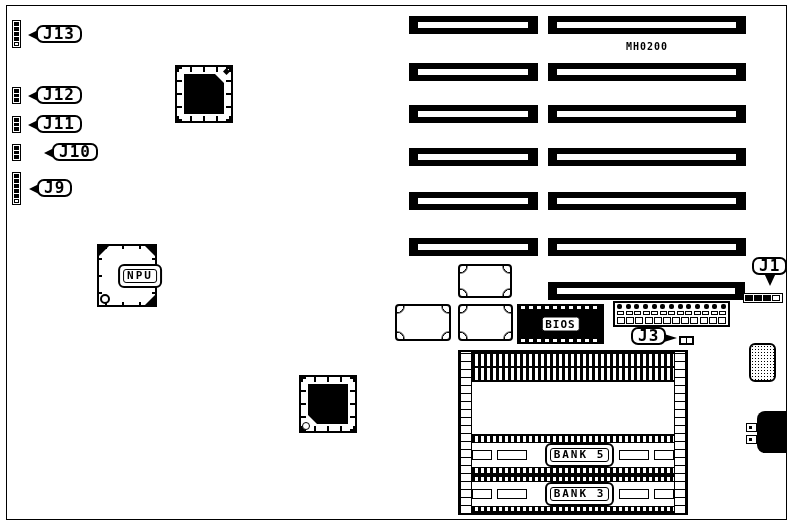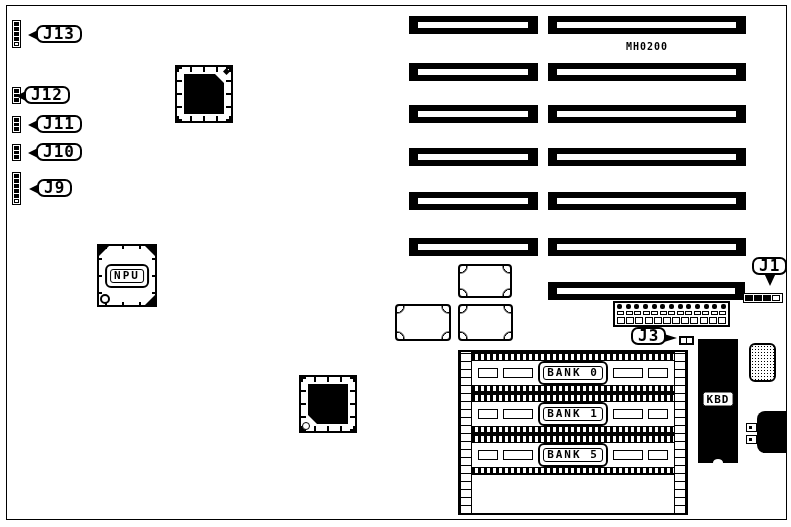--- a/index.html
+++ b/index.html
@@ -87,21 +87,21 @@
         repeating-linear-gradient(0deg,#000 0 2px,transparent 2px 5px),
         repeating-linear-gradient(0deg,#000 0 2px,transparent 2px 5px);
        background-size:calc(100% - 12px) 6px,calc(100% - 12px) 6px,6px calc(100% - 12px),6px calc(100% - 12px);
        background-position:6px 0,6px 100%,0 6px,100% 6px;background-repeat:no-repeat;}
   .cpu .body{position:absolute;inset:6px;background:#000;}
   .cpu .pin1{position:absolute;left:6px;top:6px;width:5px;height:5px;background:#fff;border-radius:50%;}
 
   .chip-label{position:absolute;left:50%;top:50%;transform:translate(-50%,-50%);background:#fff;
               border:1px solid #000;border-radius:3px;font-size:11px;font-weight:bold;letter-spacing:1px;
               padding:0 3px;line-height:13px;white-space:nowrap;z-index:3;}
-  .dlabel{background:#fff;border:2px solid #000;border-radius:6px;padding:3px;z-index:4;}
+  .dlabel{background:#fff;border:2px solid #000;border-radius:6px;padding:3px;z-index:4;margin-left:13px;}
   .dlabel>span{display:block;border:1px solid #000;border-radius:3px;padding:0 3px;
               font-size:11px;font-weight:bold;letter-spacing:2px;line-height:12px;white-space:nowrap;}
   .npu .dlabel{position:absolute;left:50%;top:50%;transform:translate(-50%,-50%);}
 
   
   .bios{position:absolute;left:517px;top:304px;width:87px;height:40px;background:#000;}
   .bios::before,.bios::after{content:"";position:absolute;left:4px;right:4px;height:3px;
       background:repeating-linear-gradient(90deg,#fff 0 4px,transparent 4px 8px);}
   .bios::before{top:2px;} .bios::after{bottom:2px;}
 
@@ -222,23 +222,23 @@
   <div class="vh" style="top:172px;height:33px">
     <i class="vc f"></i>
       <i class="vc f"></i>
       <i class="vc f"></i>
       <i class="vc f"></i>
       <i class="vc f"></i>
       <i class="vc o"></i>
   </div>
 
   <div class="callout" style="left:36px;top:25px"><span class="tailL"></span><span>J13</span></div>
-  <div class="callout" style="left:24px;top:86px"><span class="tailL"></span><span>J12</span></div>
+  <div class="callout" style="left:36px;top:86px"><span class="tailL"></span><span>J12</span></div>
   <div class="callout" style="left:36px;top:115px"><span class="tailL"></span><span>J11</span></div>
-  <div class="callout" style="left:36px;top:143px"><span class="tailL"></span><span>J10</span></div>
+  <div class="callout" style="left:52px;top:143px"><span class="tailL"></span><span>J10</span></div>
   <div class="callout" style="left:37px;top:179px"><span class="tailL"></span><span>J9</span></div>
 
   <div class="qfp" style="left:175px;top:65px">
     <div class="die ntr"></div>
     <div class="qmark"></div>
   </div>
 
   <div class="npu">
     <span class="ctri c-tl"></span>
     <span class="ctri c-tr"></span>
@@ -252,20 +252,23 @@
 
   <div class="qfp" style="left:299px;top:375px">
     <div class="die nbl"></div>
     <span class="qpin1"></span>
   </div>
 
   <div class="osc" style="left:458px;top:264px;width:50px;height:30px"></div>
   <div class="osc" style="left:395px;top:304px;width:52px;height:33px"></div>
   <div class="osc" style="left:458px;top:304px;width:51px;height:33px"></div>
 
+  <div class="bios">
+    <span class="chip-label">BIOS</span>
+  </div>
 
   <div class="conn13">
     <div class="crow">
         <i class="dot"></i>
         <i class="dot"></i>
         <i class="dot"></i>
         <i class="dot"></i>
         <i class="dot"></i>
         <i class="dot"></i>
         <i class="dot"></i>
@@ -314,70 +317,58 @@
       <i class="hc f"></i>
       <i class="hc o"></i>
   </div>
 
   <div class="callout" style="left:631px;top:327px"><span>J3</span><span class="tailR"></span></div>
   <div class="j3c">
       <i></i>
       <i></i>
     </div>
 
-  <div class="kbd">
-    <span class="chip-label">KBD</span>
-  </div>
 
   <div class="xtal"></div>
 
   <div class="din"></div>
   <div class="dpin" style="top:423px"></div>
   <div class="dpin" style="top:435px"></div>
 
   <div class="simm">
     <div class="rail l"></div>
     <div class="rail r"></div>
 
     <div class="bank" style="top:0px">
       <div class="comb t"></div>
-      <div class="mid">
-        <i class="mslot w20"></i>
-          <i class="mslot w30"></i>
-        <span class="dlabel">
-            <span>BANK 0</span>
-          </span>
-        <i class="mslot w30"></i>
-          <i class="mslot w20"></i>
-      </div>
       <div class="comb b"></div>
     </div>
 
-    <div class="bank" style="top:41px">
-      <div class="comb t"></div>
-      <div class="mid">
-        <i class="mslot w20"></i>
-          <i class="mslot w30"></i>
-        <span class="dlabel">
-            <span>BANK 1</span>
-          </span>
-        <i class="mslot w30"></i>
-          <i class="mslot w20"></i>
-      </div>
-      <div class="comb b"></div>
-    </div>
 
     <div class="bank" style="top:82px">
       <div class="comb t"></div>
       <div class="mid">
         <i class="mslot w20"></i>
           <i class="mslot w30"></i>
         <span class="dlabel">
             <span>BANK 5</span>
           </span>
         <i class="mslot w30"></i>
           <i class="mslot w20"></i>
       </div>
       <div class="comb b"></div>
     </div>
 
+    <div class="bank" style="top:123px;height:38px">
+      <div class="comb t"></div>
+      <div class="mid">
+        <i class="mslot w20"></i>
+          <i class="mslot w30"></i>
+        <span class="dlabel">
+            <span>BANK 3</span>
+          </span>
+        <i class="mslot w30"></i>
+          <i class="mslot w20"></i>
+      </div>
+      <div class="comb b"></div>
+    </div>
   </div>
 </div>
 
 </body></html>

